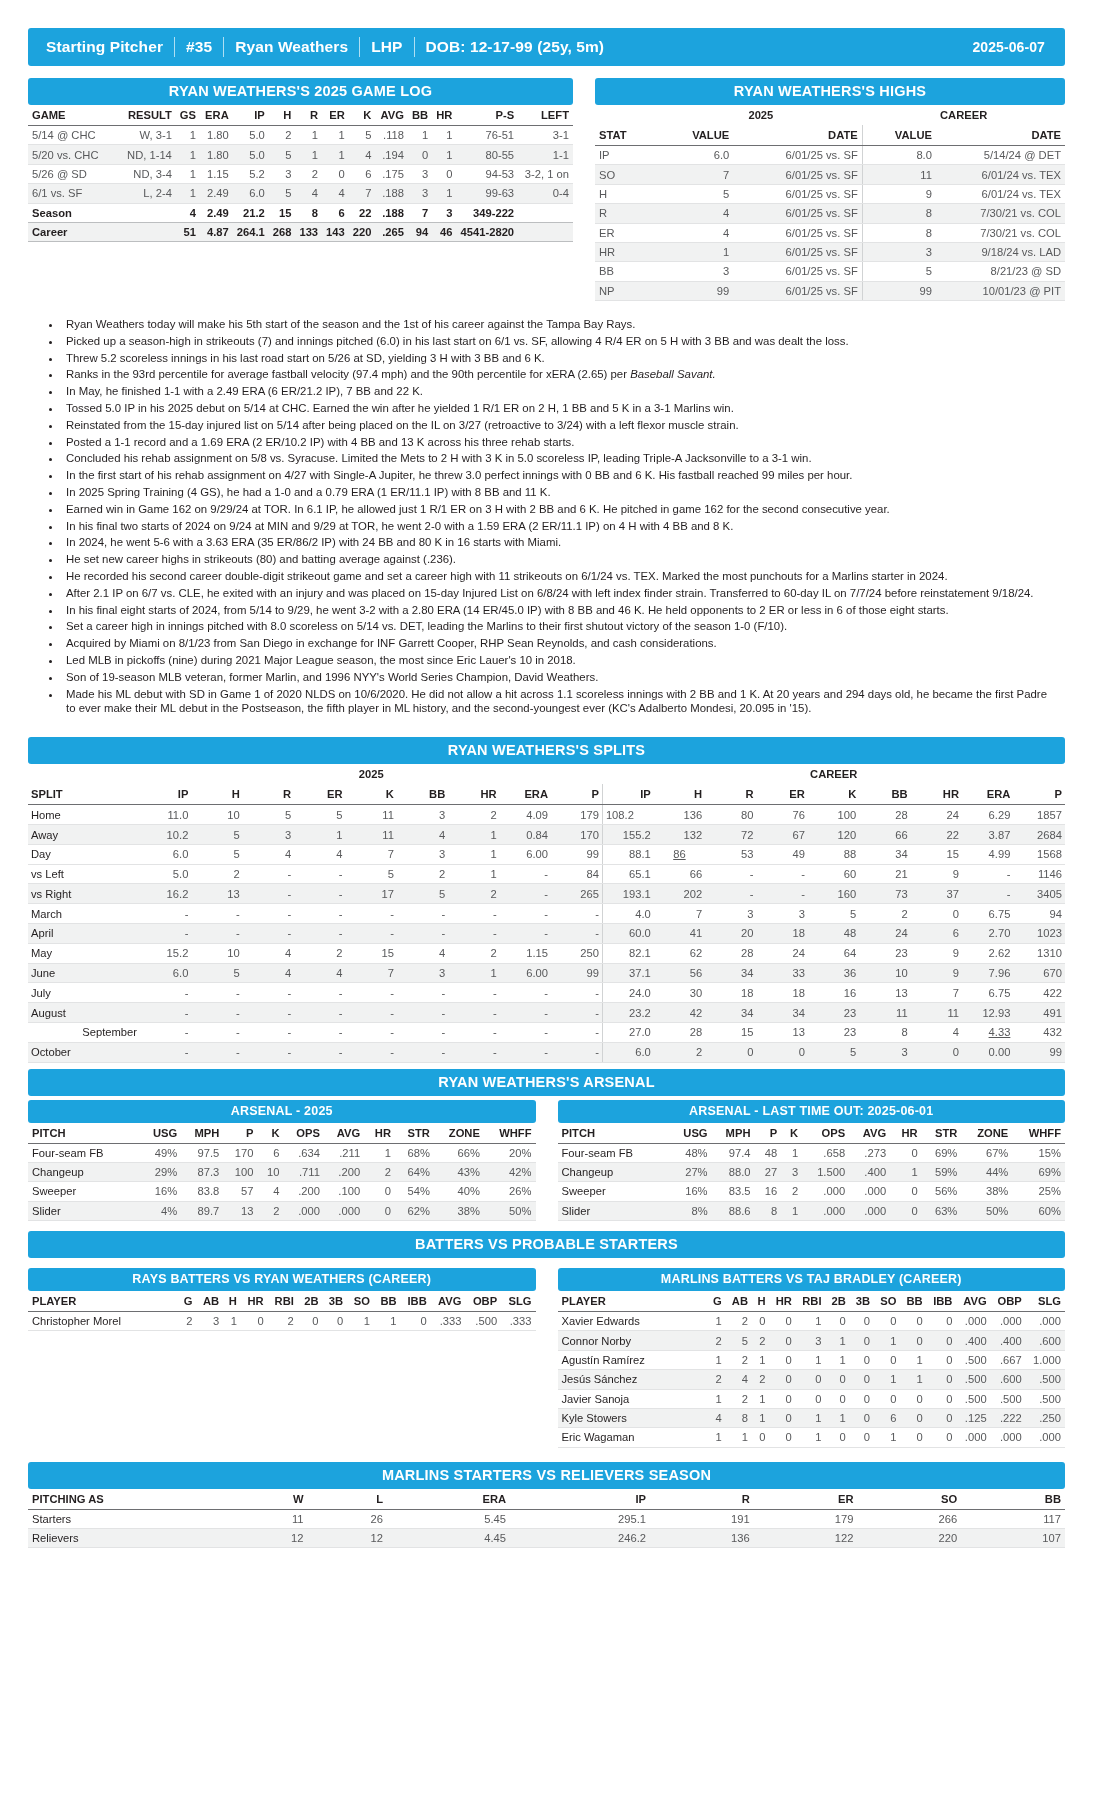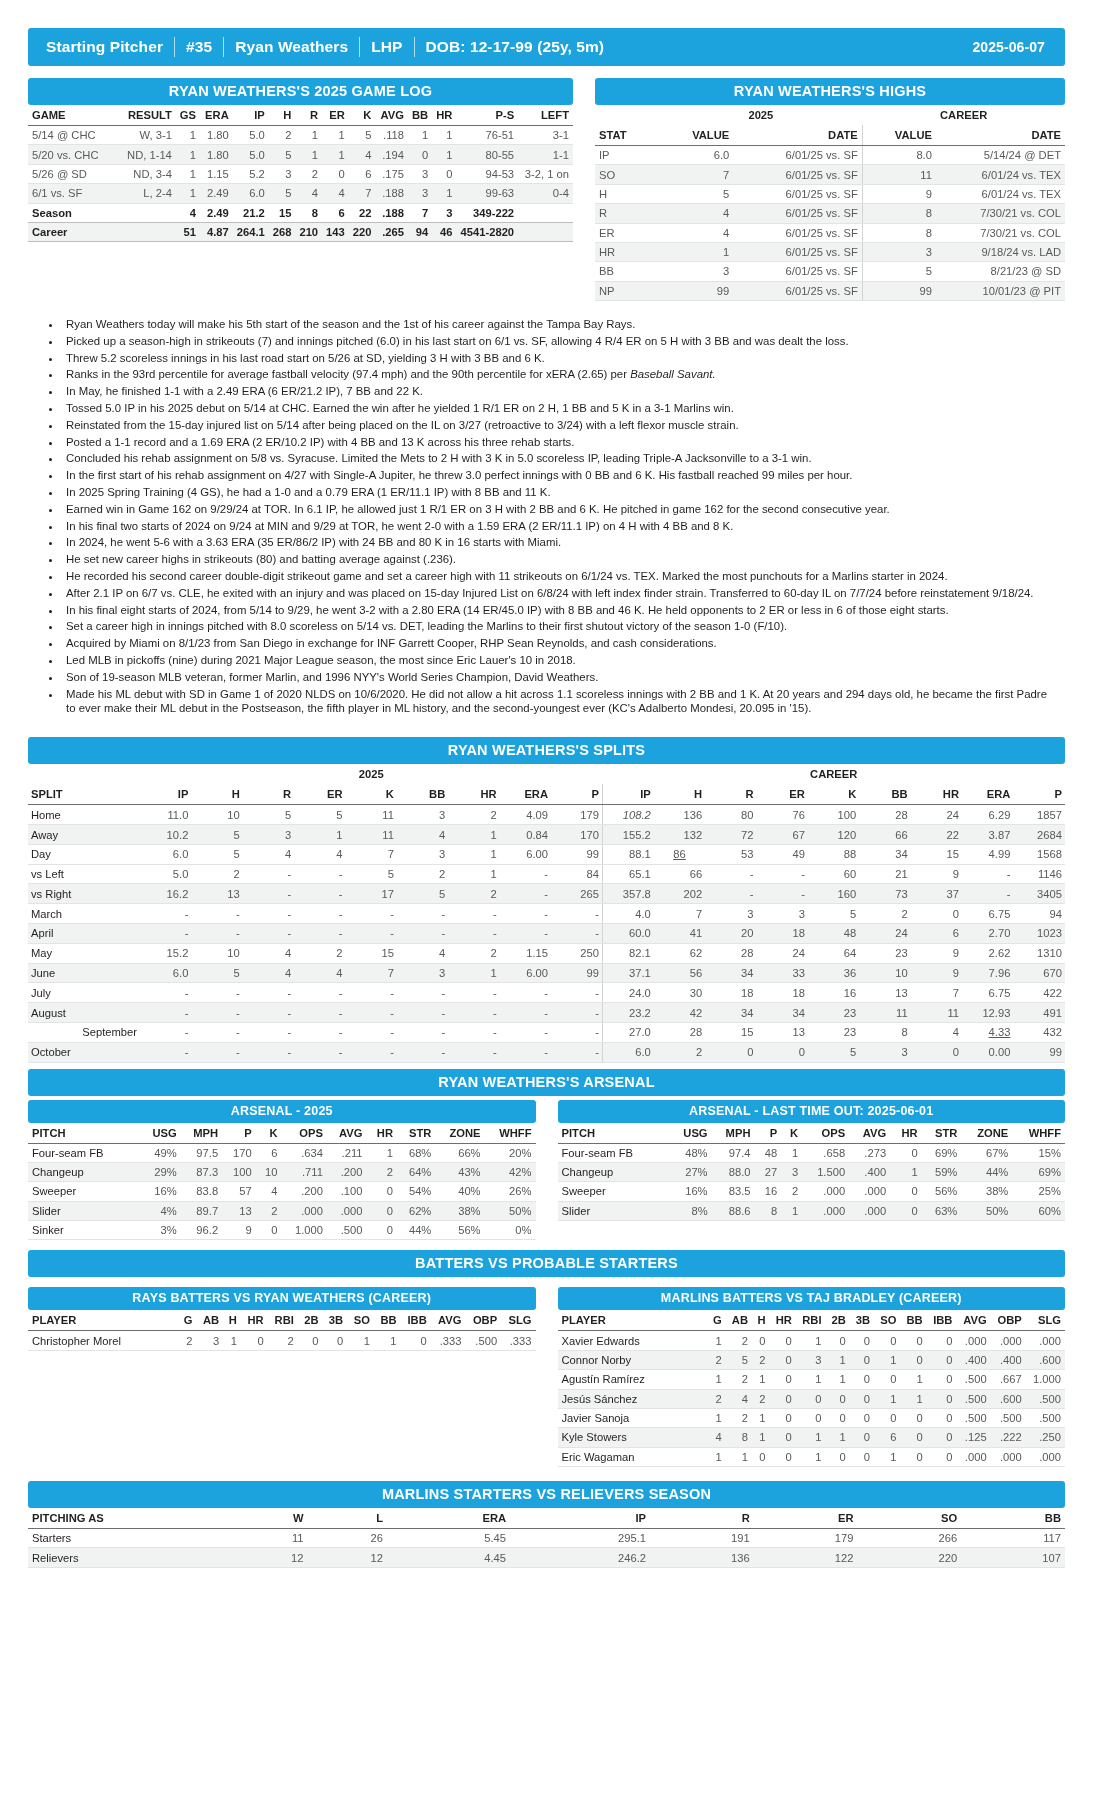--- a/index.html
+++ b/index.html
@@ -228,21 +228,21 @@
               <td class="r">349-222</td>
               <td class="r"></td>
             </tr>
           <tr class="tot alt">
               <td class="l">Career</td>
               <td class="r"></td>
               <td class="r">51</td>
               <td class="r">4.87</td>
               <td class="r">264.1</td>
               <td class="r">268</td>
-              <td class="r">210</td>
+              <td class="r">133</td>
               <td class="r">143</td>
               <td class="r">220</td>
               <td class="r">.265</td>
               <td class="r">94</td>
               <td class="r">46</td>
               <td class="r">4541-2820</td>
               <td class="r"></td>
             </tr>
         </tbody>
       </table>
@@ -389,21 +389,21 @@
             <td style="text-align: left; color: rgb(35, 31, 32);">Home</td>
             <td style="text-align: right;">11.0</td>
             <td style="text-align: right;">10</td>
             <td style="text-align: right;">5</td>
             <td style="text-align: right;">5</td>
             <td style="text-align: right;">11</td>
             <td style="text-align: right;">3</td>
             <td style="text-align: right;">2</td>
             <td style="text-align: right;">4.09</td>
             <td style="text-align: right;">179</td>
-            <td class="sepL" style="text-align: right; font-style: italic;">108.2</td>
+            <td class="sepL" style="">108.2</td>
             <td style="text-align: right;">136</td>
             <td style="text-align: right;">80</td>
             <td style="text-align: right;">76</td>
             <td style="text-align: right;">100</td>
             <td style="text-align: right;">28</td>
             <td style="text-align: right;">24</td>
             <td style="text-align: right;">6.29</td>
             <td style="text-align: right;">1857</td>
           </tr>
           <tr class="alt">
@@ -473,21 +473,21 @@
             <td style="text-align: left; color: rgb(35, 31, 32);">vs Right</td>
             <td style="text-align: right;">16.2</td>
             <td style="text-align: right;">13</td>
             <td style="text-align: right;">-</td>
             <td style="text-align: right;">-</td>
             <td style="text-align: right;">17</td>
             <td style="text-align: right;">5</td>
             <td style="text-align: right;">2</td>
             <td style="text-align: right;">-</td>
             <td style="text-align: right;">265</td>
-            <td class="sepL" style="text-align: right;">357.8</td>
+            <td class="sepL" style="text-align: right;">193.1</td>
             <td style="text-align: right;">202</td>
             <td style="text-align: right;">-</td>
             <td style="text-align: right;">-</td>
             <td style="text-align: right;">160</td>
             <td style="text-align: right;">73</td>
             <td style="text-align: right;">37</td>
             <td style="text-align: right;">-</td>
             <td style="text-align: right;">3405</td>
           </tr>
           <tr>
@@ -728,33 +728,20 @@
                 <td style="text-align: right;">4%</td>
                 <td style="text-align: right;">89.7</td>
                 <td style="text-align: right;">13</td>
                 <td style="text-align: right;">2</td>
                 <td style="text-align: right;">.000</td>
                 <td style="text-align: right;">.000</td>
                 <td style="text-align: right;">0</td>
                 <td style="text-align: right;">62%</td>
                 <td style="text-align: right;">38%</td>
                 <td style="text-align: right;">50%</td>
-              </tr>
-              <tr>
-                <td style="text-align: left; color: rgb(35, 31, 32);">Sinker</td>
-                <td style="text-align: right;">3%</td>
-                <td style="text-align: right;">96.2</td>
-                <td style="text-align: right;">9</td>
-                <td style="text-align: right;">0</td>
-                <td style="text-align: right;">1.000</td>
-                <td style="text-align: right;">.500</td>
-                <td style="text-align: right;">0</td>
-                <td style="text-align: right;">44%</td>
-                <td style="text-align: right;">56%</td>
-                <td style="text-align: right;">0%</td>
               </tr>
             </tbody>
         </table>
       </div>
       <div>
         <div class="barhdr sm">ARSENAL - LAST TIME OUT: 2025-06-01</div>
         <table class="st">
           <thead>
               <tr id="ars-head-r">
                 <th style="text-align: left; width: 112px;">PITCH</th>

